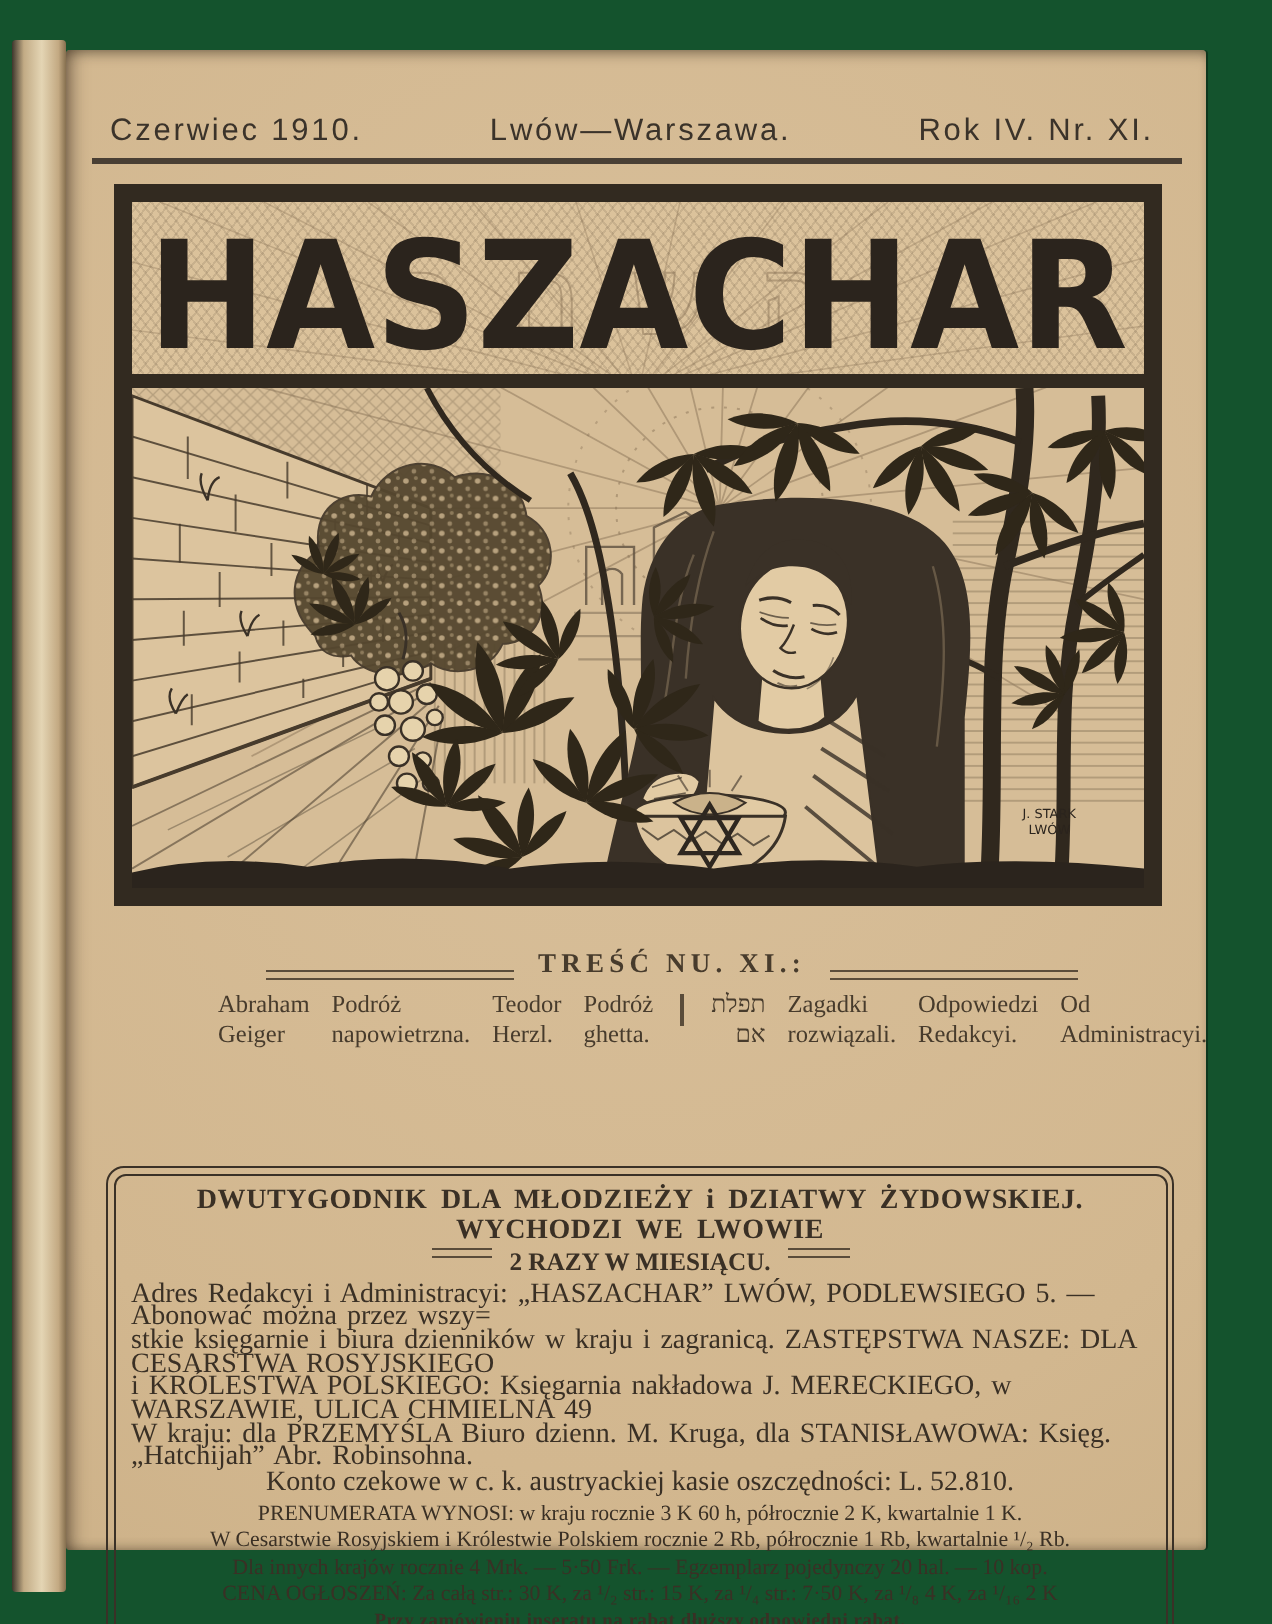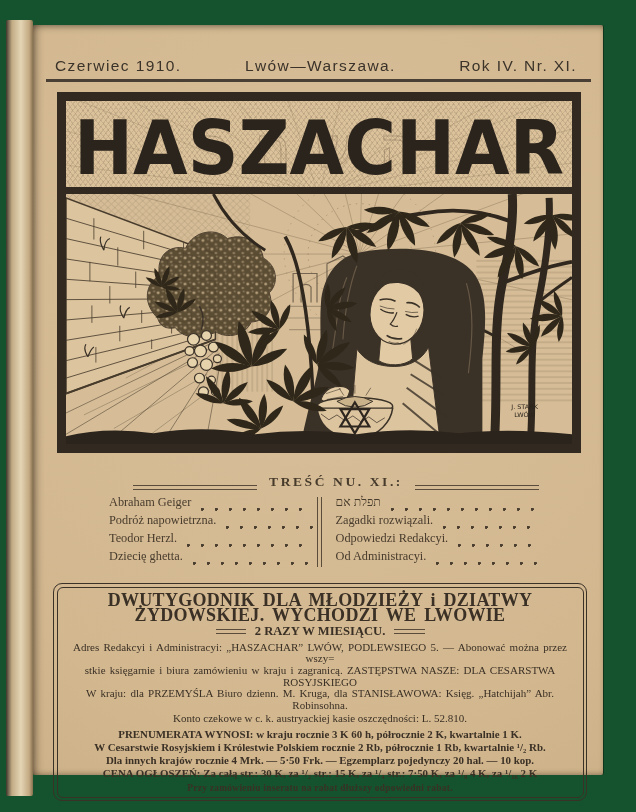--- a/index.html
+++ b/index.html
@@ -29,37 +29,37 @@
       repeating-linear-gradient(-52deg, rgba(92,76,56,.15) 0 1px, transparent 1px 4px),
       #dbc29b;}
   .title-band svg{display:block;width:100%;height:100%;}
   .illus{position:relative;height:250px;background:#d6bd97;overflow:hidden;}
   .illus svg{display:block;width:100%;height:100%;}
   
   .toc-head{position:absolute;left:100px;right:64px;top:449px;display:flex;align-items:flex-end;gap:12px;}
   .toc-title{font-size:13.5px;font-weight:bold;letter-spacing:2.6px;white-space:nowrap;color:#473b2c;}
   .dbl{flex:1;height:3px;border-top:1px solid #5a4c3a;border-bottom:1px solid #5a4c3a;}
   .toc-cols{position:absolute;left:76px;right:62px;top:470px;display:flex;}
-  .toc-col{flex:1;display:flex;flex-direction:column;}
+  .toc-col{flex:1;display:flex;flex-direction:row;}
   .toc-col.right{padding-left:12px;font-family:Liberation Serif, serif;}
   .toc-div{width:3px;border-left:1px solid #5a4c3a;border-right:1px solid #5a4c3a;margin:2px 2px 0 2px;}
   .toc-row{display:flex;align-items:baseline;height:18px;font-size:12.3px;color:#473b2c;}
   .leader{flex:1;height:5px;margin:0 2px 1px 9px;align-self:flex-end;
     background-image:radial-gradient(circle at 2.2px 2.2px,#4a3e30 1.45px,rgba(0,0,0,0) 1.6px);
     background-size:14px 5px;background-repeat:repeat-x;}
   
   .ibox-outer{position:absolute;left:20px;top:558px;width:534px;border:1.5px solid #3a3127;
     border-radius:9px;padding:2.5px;box-sizing:border-box;}
   .ibox{border:1.5px solid #3a3127;border-radius:6px;padding:5px 8px 3px;color:#3a3025;}
-  .ib-h1{font-weight:bold;font-size:18px;line-height:15px;text-align:center;letter-spacing:.3px;word-spacing:3px;}
-  .ib-h2{display:flex;align-items:center;gap:9px;margin:1px 150px 3px;}
+  .ib-h1{font-weight:bold;font-size:14px;line-height:15px;text-align:center;letter-spacing:.3px;word-spacing:3px;}
+  .ib-h2{display:flex;gap:9px;margin:1px 150px 3px;}
   .ib-h2 span{font-weight:bold;font-size:12.6px;white-space:nowrap;}
-  .ib-addr{font-size:11px;line-height:11.7px;text-align:center;word-spacing:1.5px;}
-  .ib-konto{font-size:11px;line-height:11px;text-align:center;margin-top:1px;}
-  .ib-pren{font-weight:bold;font-size:10.9px;line-height:13.2px;text-align:center;margin-top:4px;}
+  .ib-addr{font-size:14px;line-height:11.7px;text-align:left;word-spacing:1.5px;}
+  .ib-konto{font-size:14px;line-height:11px;text-align:center;margin-top:1px;}
+  .ib-pren{font-weight:normal;font-size:10.9px;line-height:13.2px;text-align:center;margin-top:4px;}
   .ib-rabat{font-weight:bold;font-size:9.4px;line-height:11px;text-align:center;margin-top:2px;letter-spacing:.3px;}
 </style>
 </head>
 <body>
 
 <div class="stage">
   <div class="book-edge"></div>
 
   <div class="page">
 
@@ -245,21 +245,21 @@
           </div>
         <div class="toc-row">
             <span>Podróż napowietrzna.</span>
             <span class="leader"></span>
           </div>
         <div class="toc-row">
             <span>Teodor Herzl.</span>
             <span class="leader"></span>
           </div>
         <div class="toc-row">
-            <span>Dziecię ghetta.</span>
+            <span>Podróż ghetta.</span>
             <span class="leader"></span>
           </div>
       </div>
       <div class="toc-div"></div>
       <div class="toc-col right">
         <div class="toc-row">
             <span dir="rtl">תפלת אם</span>
             <span class="leader"></span>
           </div>
         <div class="toc-row">
@@ -279,21 +279,22 @@
 
     <div class="ibox-outer">
       <div class="ibox">
         <div class="ib-h1">DWUTYGODNIK DLA MŁODZIEŻY i DZIATWY ŻYDOWSKIEJ. WYCHODZI WE LWOWIE</div>
         <div class="ib-h2">
           <div class="dbl"></div>
           <span>2 RAZY W MIESIĄCU.</span>
           <div class="dbl"></div>
         </div>
         <div class="ib-addr">Adres Redakcyi i Administracyi: „HASZACHAR” LWÓW, PODLEWSIEGO 5. — Abonować można przez wszy=</div>
-        <div class="ib-addr">stkie księgarnie i biura zamówieniu w kraju i zagranicą. ZASTĘPSTWA NASZE: DLA CESARSTWA ROSYJSKIEGO</div>
+        <div class="ib-addr">stkie księgarnie i biura dzienników w kraju i zagranicą. ZASTĘPSTWA NASZE: DLA CESARSTWA ROSYJSKIEGO</div>
+        <div class="ib-addr">i KRÓLESTWA POLSKIEGO: Księgarnia nakładowa J. MERECKIEGO, w WARSZAWIE, ULICA CHMIELNA 49</div>
         <div class="ib-addr">W kraju: dla PRZEMYŚLA Biuro dzienn. M. Kruga, dla STANISŁAWOWA: Księg. „Hatchijah” Abr. Robinsohna.</div>
         <div class="ib-konto">Konto czekowe w c. k. austryackiej kasie oszczędności: L. 52.810.</div>
         <div class="ib-pren">PRENUMERATA WYNOSI: w kraju rocznie 3 K 60 h, półrocznie 2 K, kwartalnie 1 K.</div>
         <div class="ib-pren" style="margin-top:0">W Cesarstwie Rosyjskiem i Królestwie Polskiem rocznie 2 Rb, półrocznie 1 Rb, kwartalnie ¹/₂ Rb.</div>
         <div class="ib-pren" style="margin-top:0">Dla innych krajów rocznie 4 Mrk. — 5·50 Frk. — Egzemplarz pojedynczy 20 hal. — 10 kop.</div>
         <div class="ib-pren" style="margin-top:0">CENA OGŁOSZEŃ: Za całą str.: 30 K, za ¹/₂ str.: 15 K, za ¹/₄ str.: 7·50 K, za ¹/₈ 4 K, za ¹/₁₆ 2 K</div>
         <div class="ib-rabat">Przy zamówieniu inseratu na rabat dłuższy odpowiedni rabat.</div>
       </div>
     </div>
 

